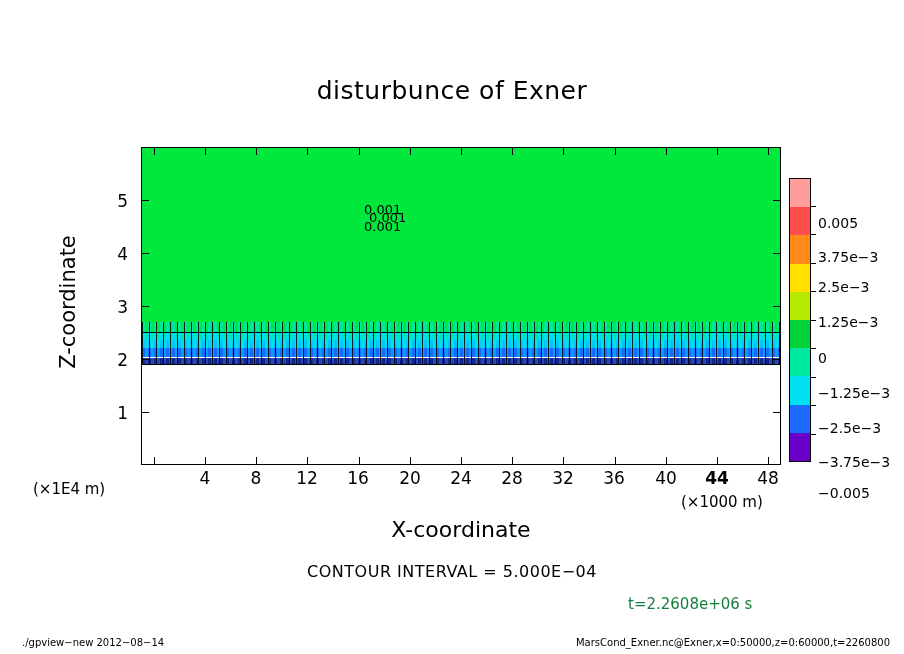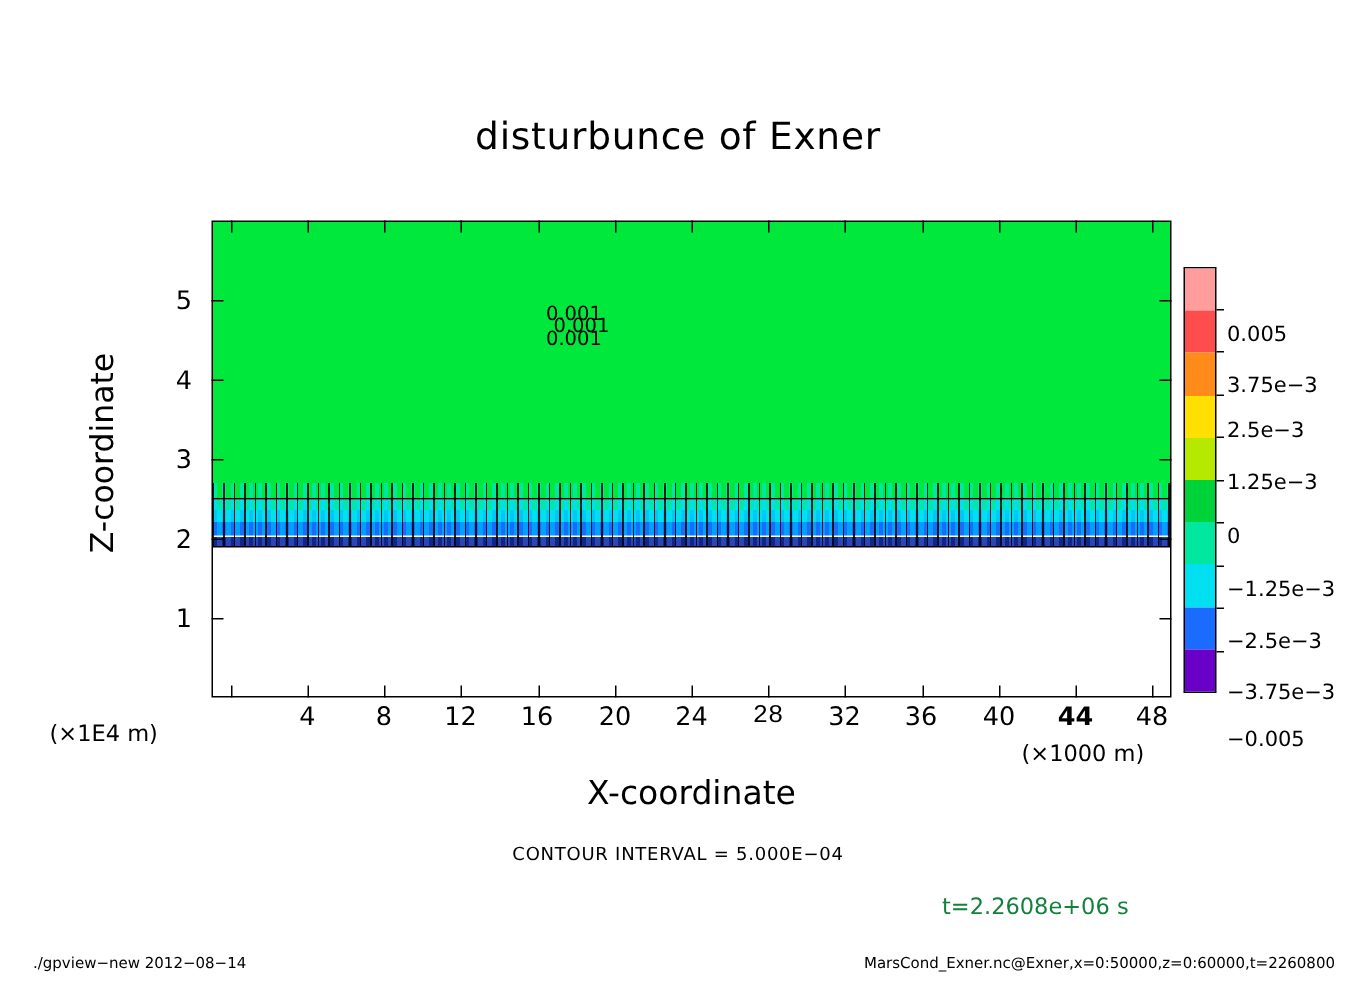--- a/index.html
+++ b/index.html
@@ -31,21 +31,21 @@
   .xlab{position:absolute;top:468px;font-size:17px;color:#000;text-align:center;width:40px;}
   .ylab{position:absolute;left:106px;font-size:17px;color:#000;text-align:right;width:22px;}
   #ylabel{
     left:-32px;top:290px;width:200px;text-align:center;
     transform:rotate(-90deg);transform-origin:50% 50%;
     font-size:21px;color:#000;
   }
   #xlabel{left:281px;top:517px;width:360px;text-align:center;font-size:22px;color:#000;}
   #xunit{left:33px;top:480px;font-size:15px;color:#000;}
   #zunit{left:681px;top:493px;font-size:15px;color:#000;}
-  #contour-interval{left:0;right:0;top:562px;text-align:center;font-size:12px;color:#000;letter-spacing:0.5px;}
+  #contour-interval{left:0;right:0;top:562px;text-align:center;font-size:16px;color:#000;letter-spacing:0.5px;}
   #time-label{left:628px;top:595px;font-size:15px;color:#15803d;}
   #footer-left{left:22px;top:637px;font-size:10px;color:#000;}
   #footer-right{right:14px;top:637px;font-size:10px;color:#000;text-align:right;}
   
   #colorbar{
     left:789px;top:178px;width:22px;height:284px;
     border:1px solid #000;box-sizing:border-box;
     display:flex;flex-direction:column;
   }
   #colorbar div{flex:1 1 auto;width:100%;}
@@ -117,21 +117,21 @@
   <div class="tick-y-left" style="left:0;top:53px;width:8px;"></div>
   <div class="tick-y-right" style="right:0;top:53px;width:8px;"></div>
 </div>
 
 <div class="xlab" style="left:185px;">4</div>
 <div class="xlab" style="left:236px;">8</div>
 <div class="xlab" style="left:287px;">12</div>
 <div class="xlab" style="left:338px;">16</div>
 <div class="xlab" style="left:390px;">20</div>
 <div class="xlab" style="left:441px;">24</div>
-<div class="xlab" style="left:492px;font-family:Liberation Mono, monospace;">28</div>
+<div class="xlab" style="left:492px;">28</div>
 <div class="xlab" style="left:543px;">32</div>
 <div class="xlab" style="left:594px;">36</div>
 <div class="xlab" style="left:646px;">40</div>
 <div class="xlab" style="left:697px;font-weight:bold;">44</div>
 <div class="xlab" style="left:748px;">48</div>
 
 <div class="ylab" style="top:403px;">1</div>
 <div class="ylab" style="top:350px;">2</div>
 <div class="ylab" style="top:297px;">3</div>
 <div class="ylab" style="top:244px;">4</div>

